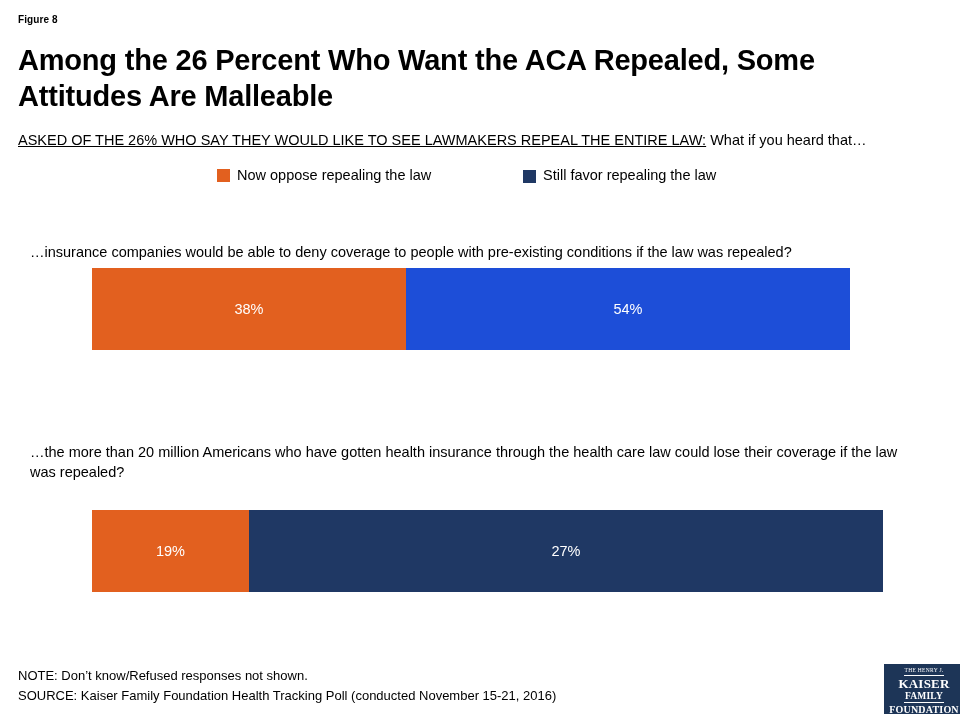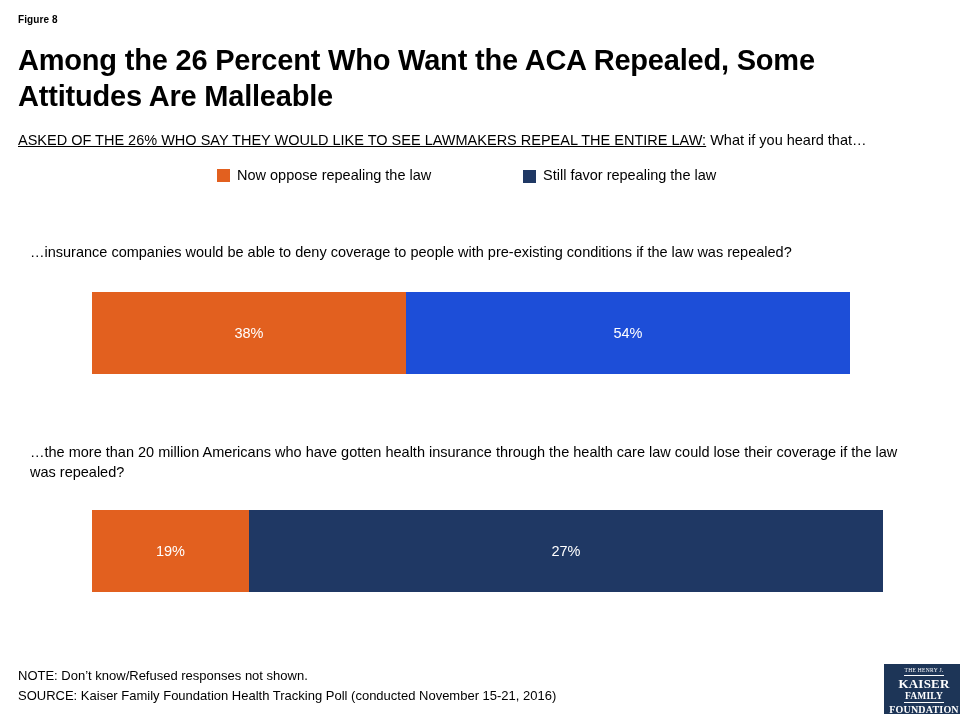--- a/index.html
+++ b/index.html
@@ -77,21 +77,21 @@
     font-size: 14.5px;
     line-height: 1.35;
   }
   .q1 { left: 30px; top: 243px; width: 910px; }
   .q2 { left: 30px; top: 443px; width: 870px; }
   .barrow {
     position: absolute;
     height: 82px;
     display: flex;
   }
-  .bar1 { left: 92px; top: 292px; }
+  .bar1 { left: 92px; top: 268px; }
   .bar2 { left: 92px; top: 510px; }
   .seg {
     display: flex;
     align-items: center;
     justify-content: center;
     color: #ffffff;
     font-size: 14.5px;
     box-sizing: border-box;
   }
   .footer {

